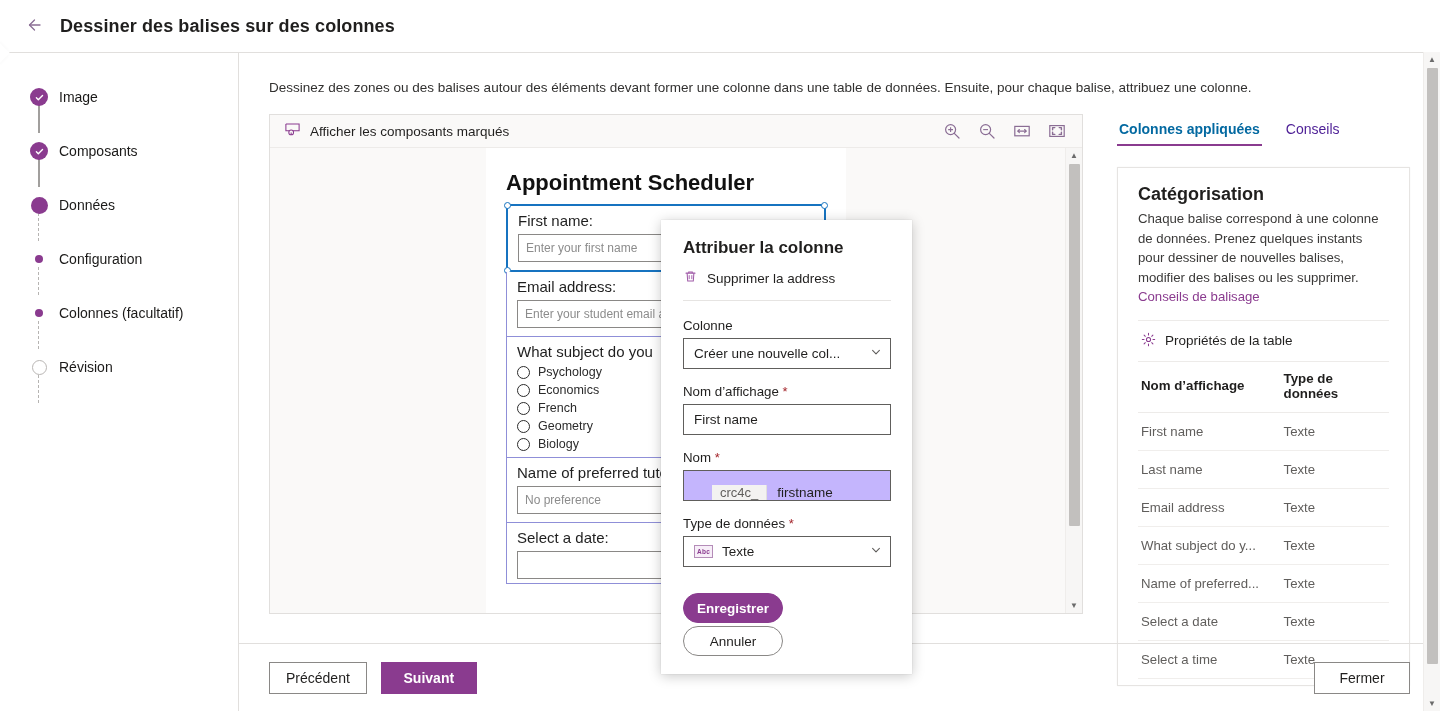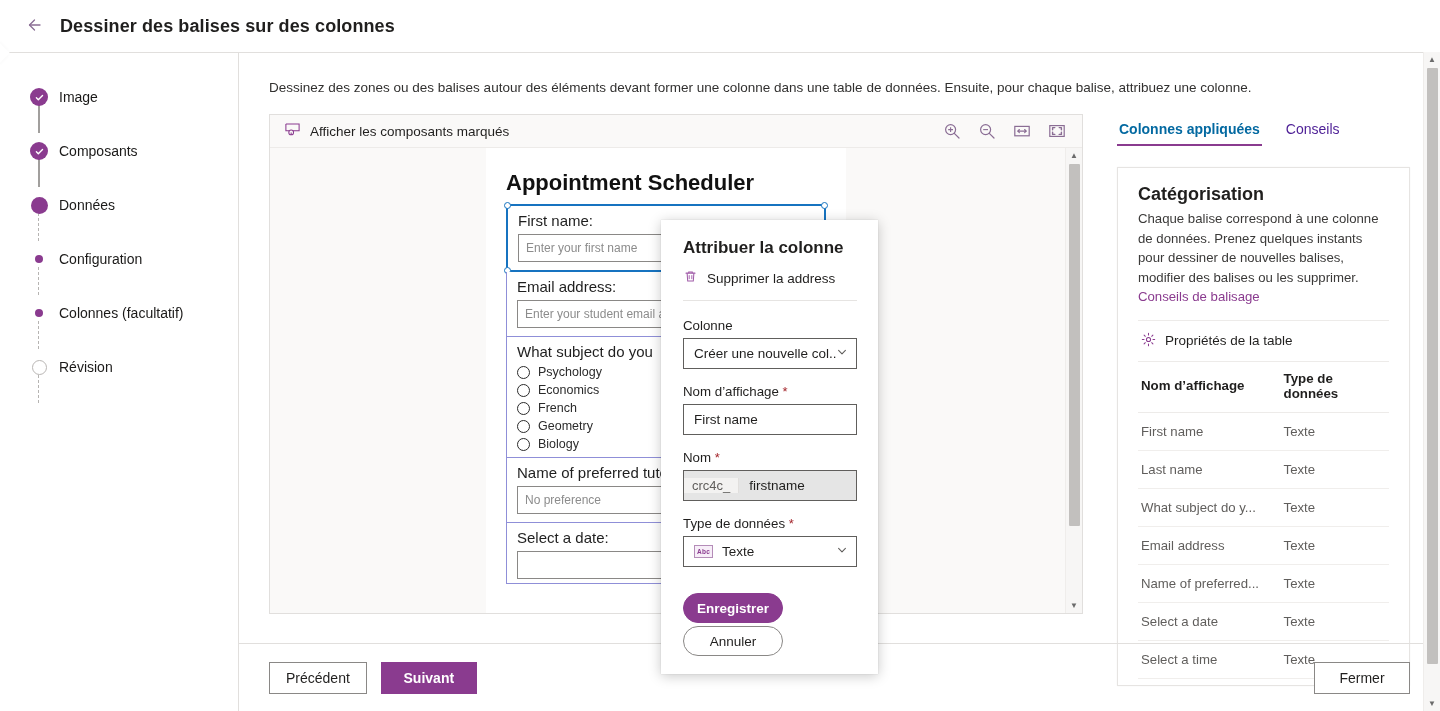--- a/index.html
+++ b/index.html
@@ -388,21 +388,21 @@
     border: 1px solid #8a3b8f;
     color: #fff;
     font-weight: 600;
   }
 
   
   .callout {
     position: absolute;
     left: 661px;
     top: 220px;
-    width: 217px;
+    width: 251px;
     background: #ffffff;
     box-shadow: 0 1.6px 12px rgba(0,0,0,.22), 0 0 1px rgba(0,0,0,.18);
     z-index: 40;
     padding: 18px 21px 18px 22px;
   }
   .callout-beak {
     position: absolute;
     left: -7px;
     top: 46px;
     width: 14px; height: 14px;
@@ -442,22 +442,23 @@
     cursor: pointer;
     overflow: hidden;
   }
   .select-box .sv { flex: 1; white-space: nowrap; overflow: hidden; }
   .chev { color: #605e5c; flex: none; }
   .fg { margin-bottom: 15px; }
   .prefix-box {
     height: 31px;
     display: flex;
     border: 1px solid #605e5c;
-    background: #e5e5e5;
-    align-items: center;
+    background: #c4b5fd;
+    align-items: flex-end;
+    padding-left: 28px;
   }
   .prefix {
     background: #f3f2f1;
     display: flex; align-items: center;
     padding: 0 8px;
     font-size: 13px;
     color: #605e5c;
     border-right: 1px solid #e1dfdd;
   }
   .prefix-val {
@@ -749,25 +750,25 @@
               <tbody>
                 <tr>
                   <td>First name</td>
                   <td class="c2">Texte</td>
                 </tr>
                 <tr>
                   <td>Last name</td>
                   <td class="c2">Texte</td>
                 </tr>
                 <tr>
-                  <td>What subject do y...</td>
+                  <td>Email address</td>
                   <td class="c2">Texte</td>
                 </tr>
                 <tr>
-                  <td>Email address</td>
+                  <td>What subject do y...</td>
                   <td class="c2">Texte</td>
                 </tr>
                 <tr>
                   <td>Name of preferred...</td>
                   <td class="c2">Texte</td>
                 </tr>
                 <tr>
                   <td>Select a date</td>
                   <td class="c2">Texte</td>
                 </tr>

